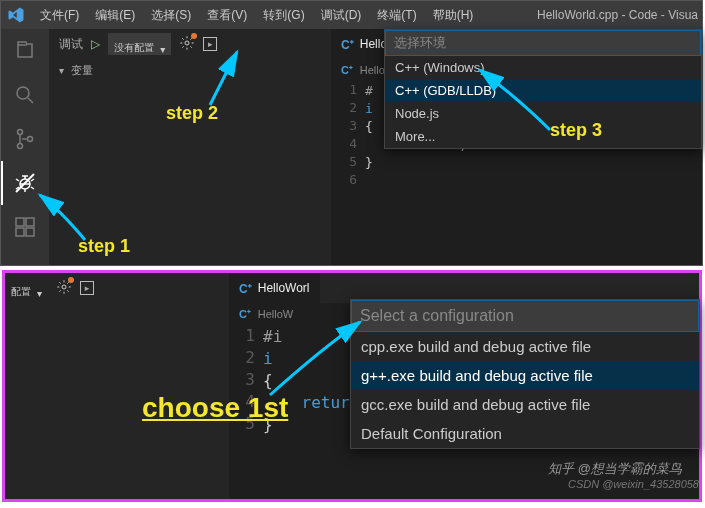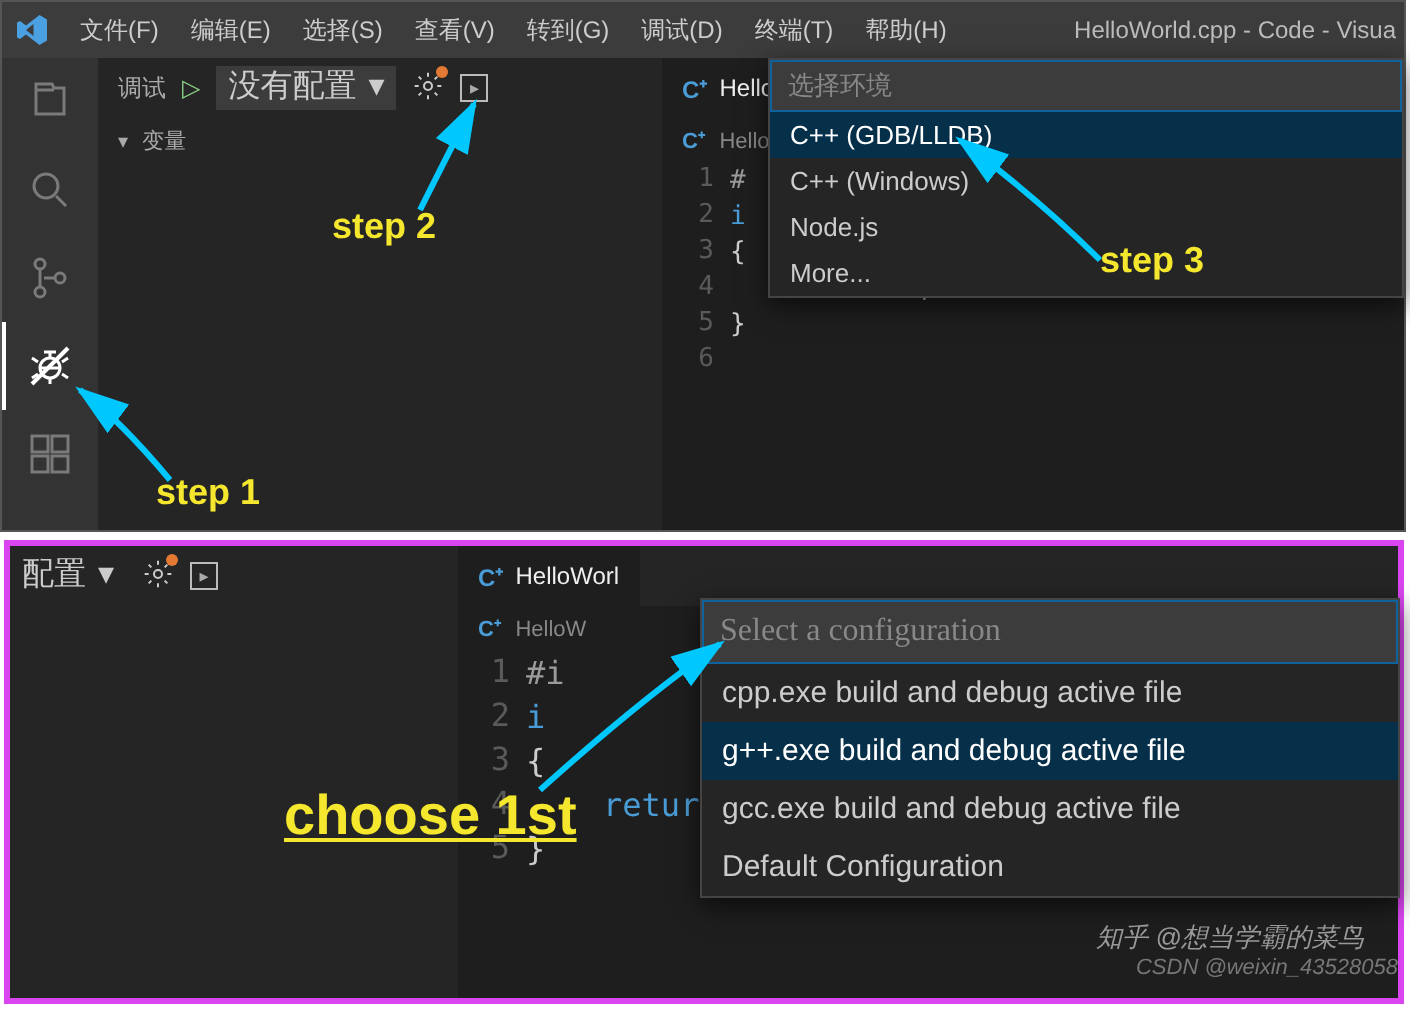--- a/index.html
+++ b/index.html
@@ -74,26 +74,26 @@
     background: #252526;
     display: flex; flex-direction: column;
   }
   .debug-toolbar {
     display: flex; align-items: center;
     height: 30px; padding: 0 10px; gap: 8px;
     color: #aaa;
   }
   .play { color: #89d185; }
   .config-combo {
-    display: flex; align-items: flex-start;
+    display: flex; align-items: flex-end;
     background: #3c3c3c;
     height: 22px;
     padding: 0 6px;
     color: #ccc;
-    font-size: 16px;
+    font-size: 10px;
     gap: 6px;
   }
   .gear-badge { position: relative; }
   .gear-badge .dot { position: absolute; top: -2px; right: -2px; width: 6px; height: 6px; border-radius: 50%; background: #e37933; }
   .boxicon { width: 14px; height: 14px; border: 1px solid #bbb; display: inline-flex; align-items: center; justify-content: center; font-size: 9px; }
   .side-section {
     padding: 4px 10px;
     font-size: 11px;
     color: #aaa;
   }
@@ -144,21 +144,20 @@
   .picker-input {
     background: #3c3c3c;
     border: 1px solid #0e639c;
     height: 26px;
     margin: 0;
     display: flex;
     align-items: center;
     padding: 0 8px;
     color: #888;
     font-size: 13px;
-    font-family: Liberation Serif, serif;
   }
   .picker-item {
     padding: 4px 10px;
     font-size: 13px;
     color: #ccc;
   }
   .picker-item.selected {
     background: #062f4a;
     color: #fff;
   }
@@ -317,22 +316,22 @@
         </div>
       </div>
     </div>
   </div>
 </div>
 
 <div class="picker" style="top:29px; left:384px; width:318px;">
   <div class="picker-input">
     <span>选择环境</span>
   </div>
+  <div class="picker-item">C++ (Windows)</div>
   <div class="picker-item selected">C++ (GDB/LLDB)</div>
-  <div class="picker-item">C++ (Windows)</div>
   <div class="picker-item">Node.js</div>
   <div class="picker-item">More...</div>
 </div>
 
 <div class="shell2">
   <div class="sidebar2">
     <div class="debug-toolbar">
       <span class="config-combo" style="background:transparent; padding-left:0">
         <span>配置</span>
         <span>▾</span>

